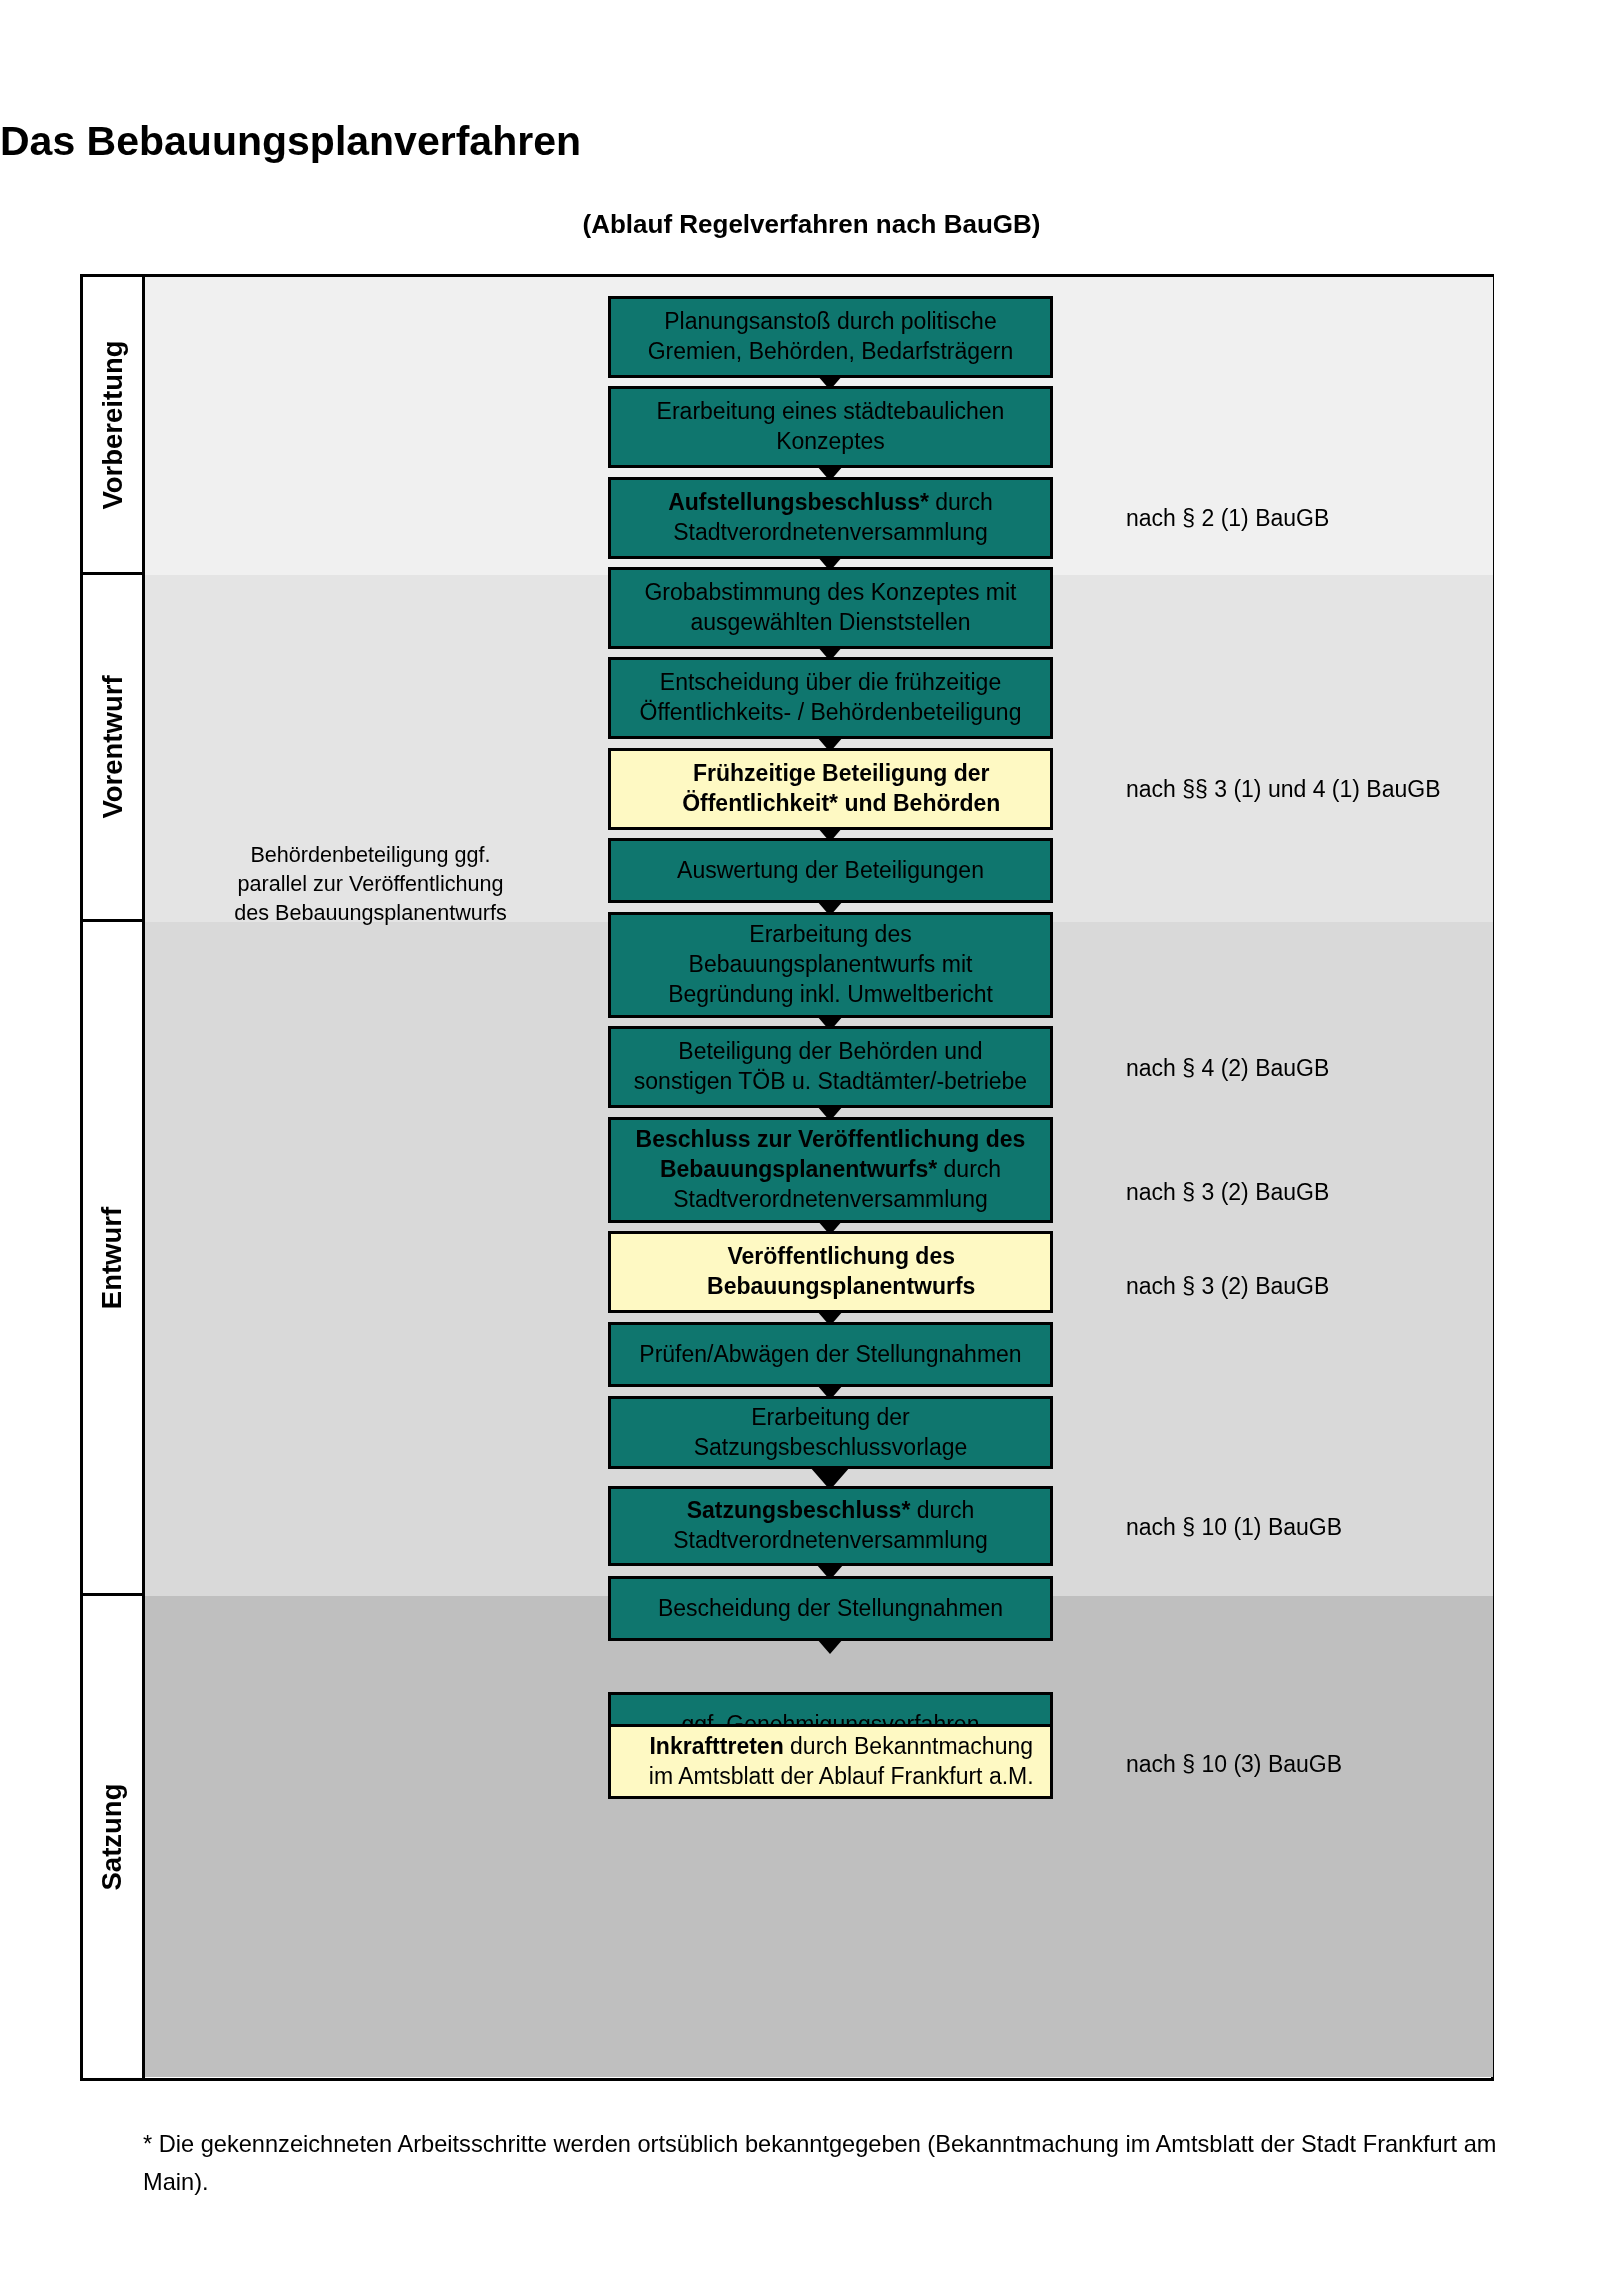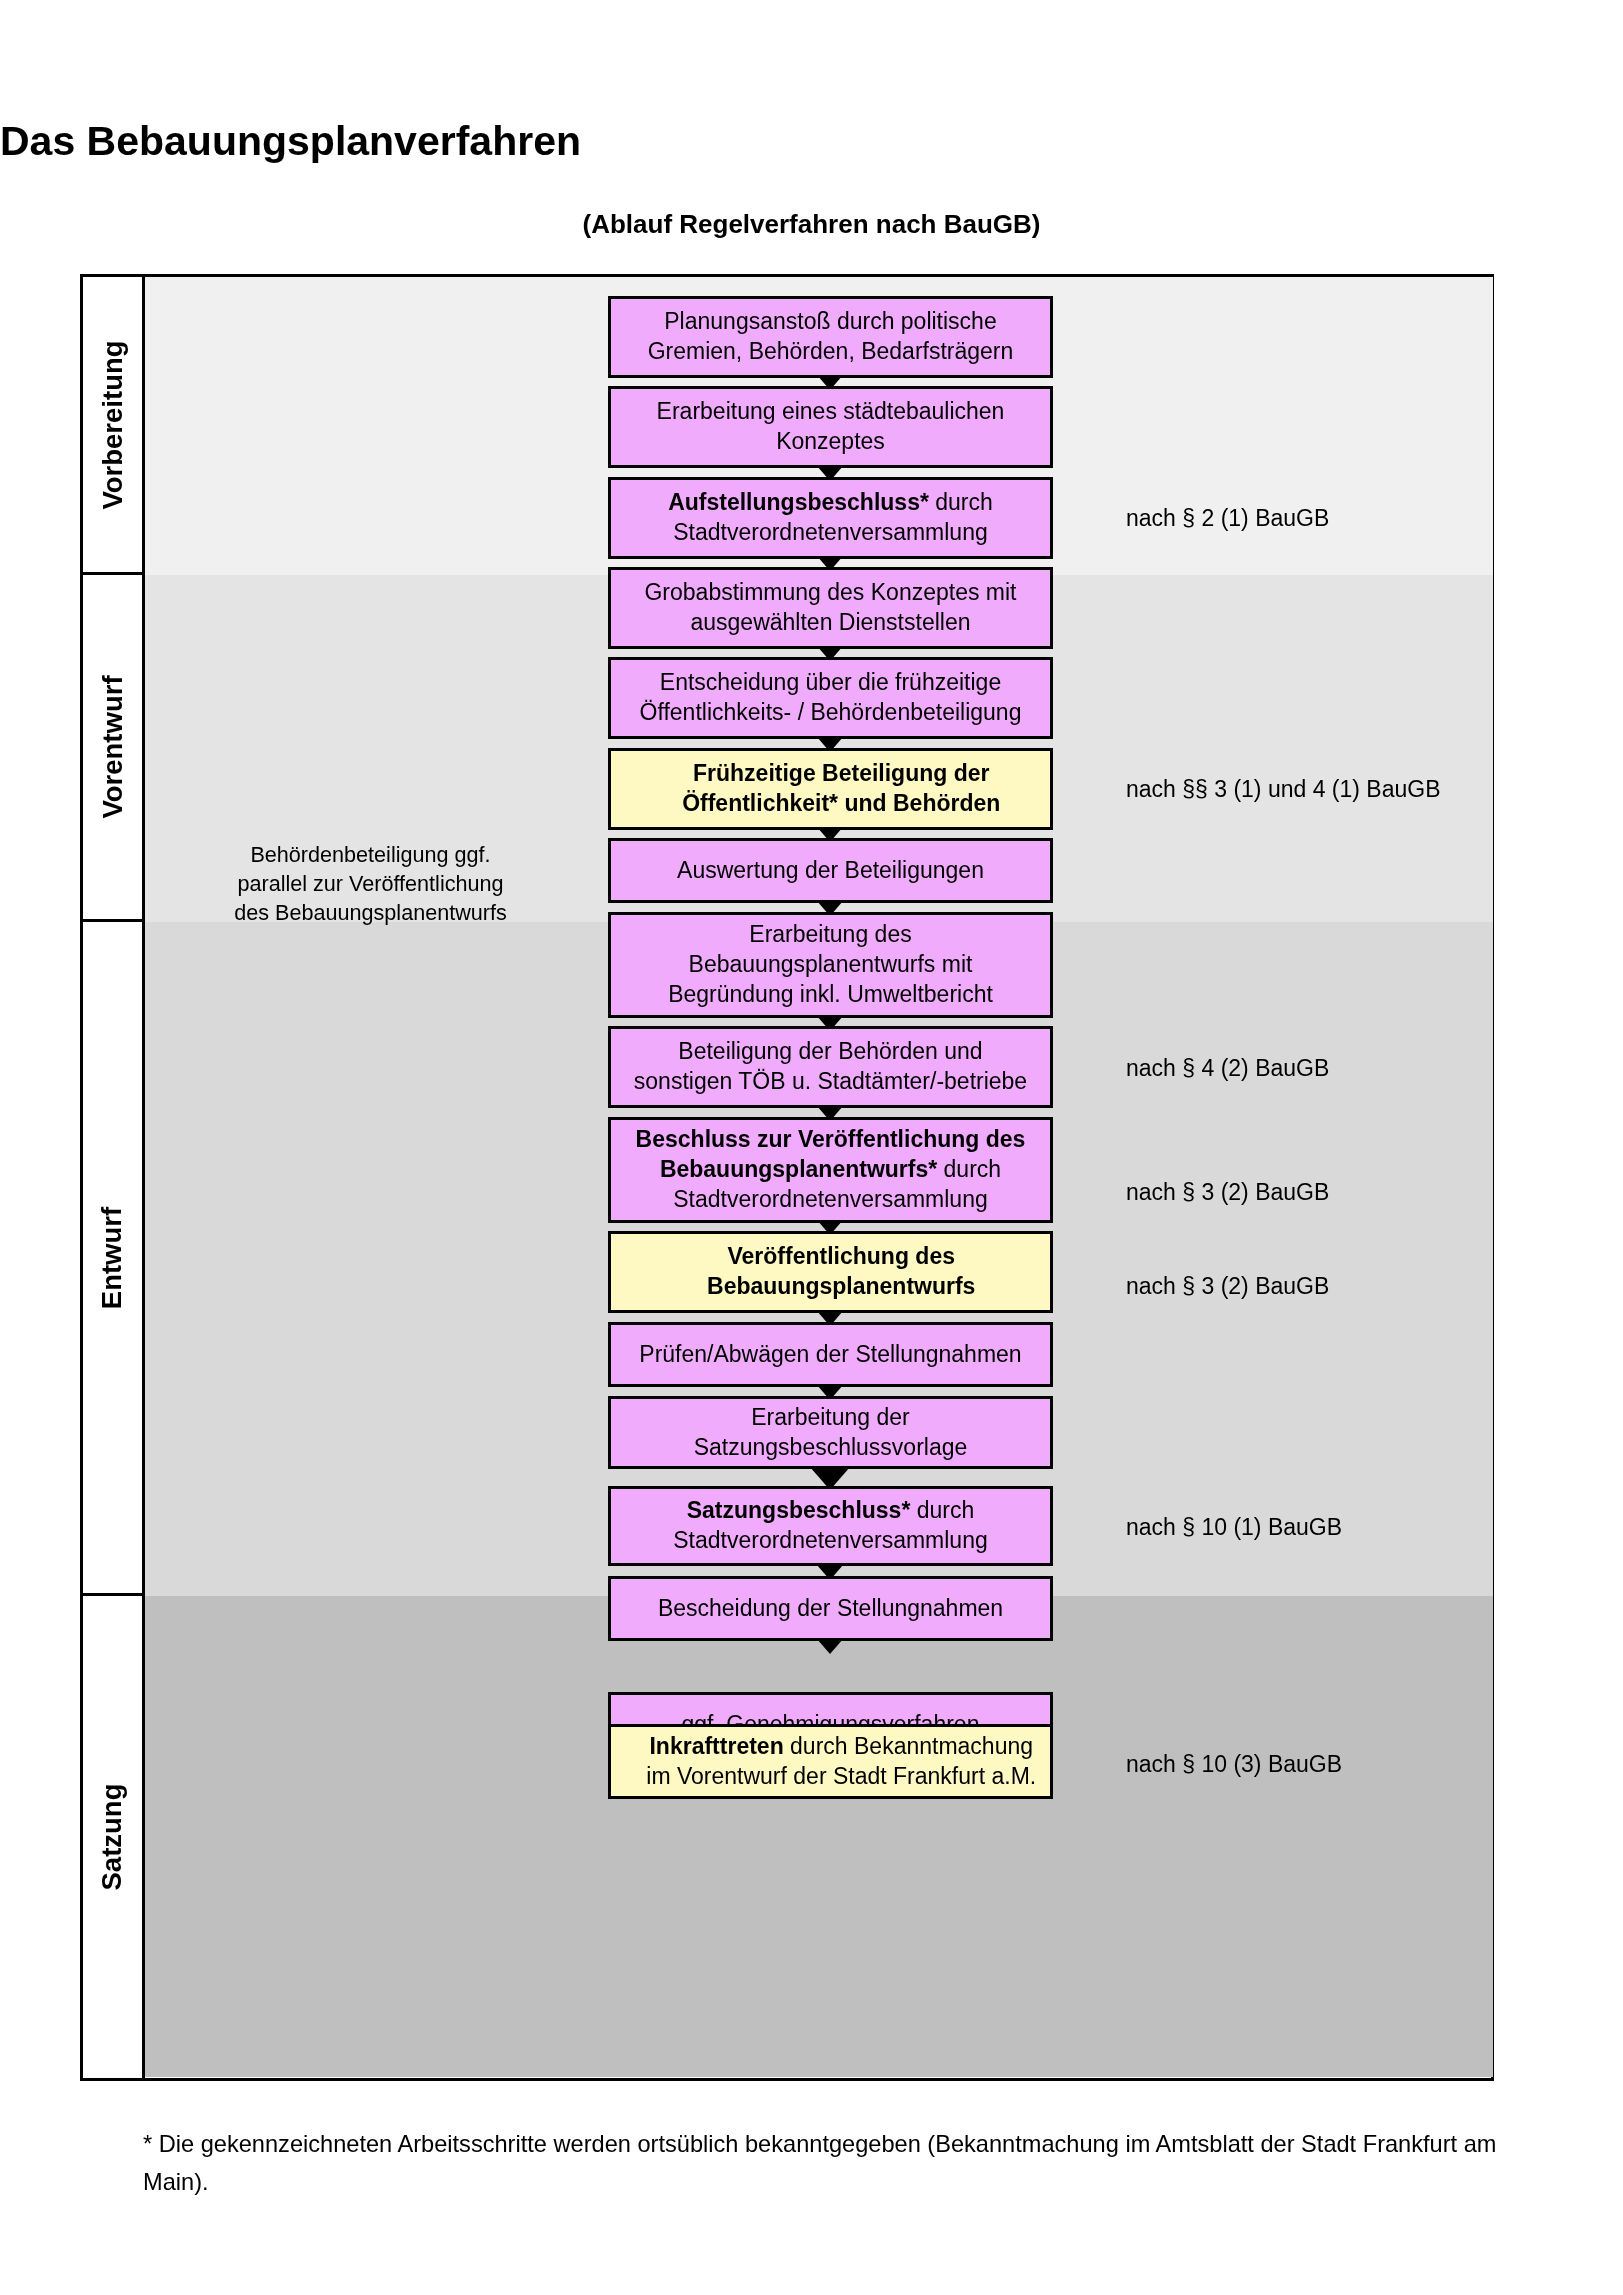--- a/index.html
+++ b/index.html
@@ -65,21 +65,21 @@
   .band { position: relative; width: 100%; }
   .band.b1 { background: #f0f0f0; }
   .band.b2 { background: #e4e4e4; }
   .band.b3 { background: #d9d9d9; }
   .band.b4 { background: #bfbfbf; }
 
   
   .fbox {
     position: absolute;
     border: 3.3px solid #000;
-    background: #f0abfc;
+    background: #0f766e;
     display: flex; flex-direction: column;
     align-items: center; justify-content: center;
     text-align: center;
     font-size: 23px;
     line-height: 1.30;
     padding: 3.9px 6.5px;
     z-index: 4;
   }
   .fbox.blue { background: #fef9c3; padding-left: 28px; }
   .fbox .ln { display: block; width: 100%; }
@@ -271,21 +271,21 @@
 
       <div class="fbox" style="left:463px; top:1373px; width:445px; height:65px;margin-top:42px;">
         <span class="ln">ggf. Genehmigungsverfahren</span>
       </div>
       <div class="arrow" style="left:658px; top:1420px;"></div>
 
       <div class="fbox blue" style="left:463px; top:1447px; width:445px; height:75px;">
         <span class="ln">
           <span class="b">Inkrafttreten</span><span> durch Bekanntmachung</span>
         </span>
-        <span class="ln">im Vorentwurf der Stadt Frankfurt a.M.</span>
+        <span class="ln">im Amtsblatt der Ablauf Frankfurt a.M.</span>
       </div>
 
       <div class="legal" style="left:981px; top:228px;">nach § 2 (1) BauGB</div>
       <div class="legal" style="left:981px; top:499px;">nach §§ 3 (1) und 4 (1) BauGB</div>
       <div class="legal" style="left:981px; top:778px;">nach § 4 (2) BauGB</div>
       <div class="legal" style="left:981px; top:902px;">nach § 3 (2) BauGB</div>
       <div class="legal" style="left:981px; top:996px;">nach § 3 (2) BauGB</div>
       <div class="legal" style="left:981px; top:1237px;">nach § 10 (1) BauGB</div>
       <div class="legal" style="left:981px; top:1474px;">nach § 10 (3) BauGB</div>
 

